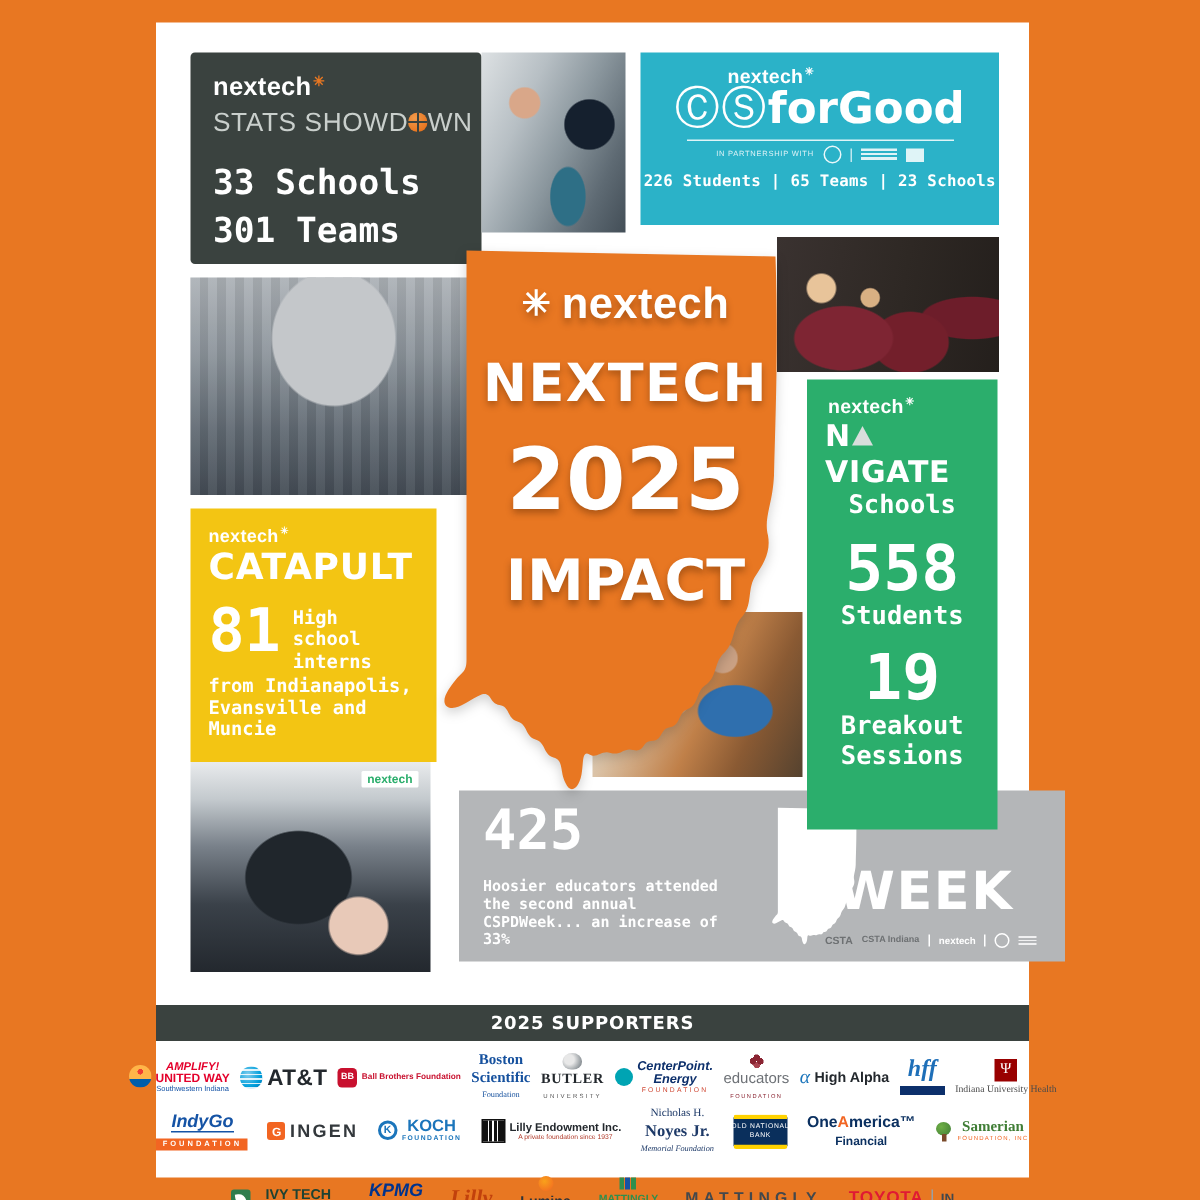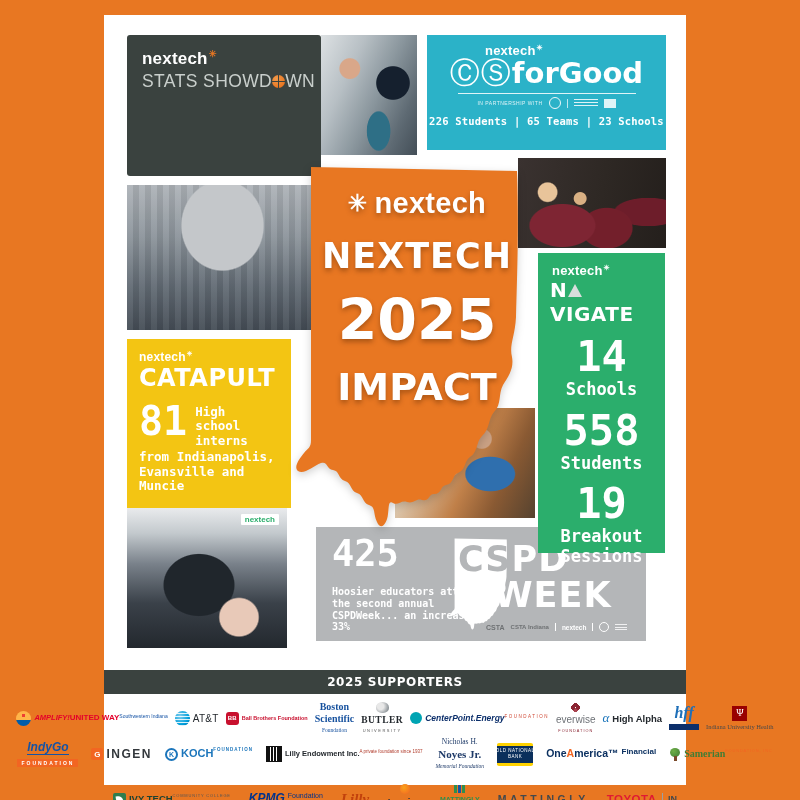--- a/index.html
+++ b/index.html
@@ -97,21 +97,21 @@
     linear-gradient(180deg,#e9ebed 0%,#c3c9cd 18%,#79818a 40%,#3a4149 68%,#23282e 100%)}
   #lab-sign{position:absolute;right:8px;top:6px;background:#fff;color:#2BAE6C;font-size:8px;
             font-weight:bold;padding:1px 4px;border-radius:1px}
   #tablet-photo{left:291px;top:393px;width:140px;height:110px;background:
     radial-gradient(circle at 62% 28%,#caa184 0 8%,transparent 9%),
     radial-gradient(ellipse at 68% 60%,#2f6fae 0 18%,transparent 19%),
     radial-gradient(circle at 40% 55%,#d9b59a 0 7%,transparent 8%),
     linear-gradient(115deg,#ece5da 0%,#ddc8ae 25%,#c08049 55%,#8a5a33 75%,#55422f 100%)}
 
   
-  #gray-block{position:absolute;left:212px;top:512px;width:330px;height:114px;background:#B4B6B8;
+  #gray-block{position:absolute;left:202px;top:512px;width:404px;height:114px;background:#B4B6B8;
               color:#fff;z-index:3;box-sizing:border-box;padding:8px 0 0 16px}
   #cspd-value{font-size:37px;line-height:1}
   #cspd-desc{font-size:10px;line-height:1.18;width:158px;margin-top:14px}
   #cspd-logo{position:absolute;right:12px;top:10px;width:186px;height:96px}
   #cspd-state{position:absolute;left:0;top:0;width:60px;height:94px}
   #cspd-l1{position:absolute;left:10px;top:2px;font-size:35px;letter-spacing:1px}
   #cspd-l1 .cs-gray{color:#B4B6B8}
   #cspd-l2{position:absolute;left:46px;top:38px;font-size:35px;letter-spacing:1px}
   #cspd-footer{position:absolute;left:38px;bottom:1px;display:flex;gap:6px;align-items:center}
   .csta{font-size:7px;font-weight:800;color:#6E7173}
@@ -126,32 +126,32 @@
   #supporters-bar{position:absolute;left:0;top:655px;width:582px;height:24px;background:#3A423F;
     color:#fff;display:flex;align-items:center;justify-content:center;font-size:12px;
     font-weight:800;letter-spacing:.6px;font-family:"DejaVu Sans",sans-serif}
   #logos{position:absolute;left:0;top:684px;width:582px}
   .lrow{display:flex;justify-content:center;align-items:center}
   #lrow1{gap:7px;margin-top:2px;height:34px}
   #lrow2{gap:13px;margin-top:4px;height:30px}
   #lrow3{gap:18px;margin-top:18px;height:24px}
   .logo{display:flex;align-items:center;gap:3px;white-space:nowrap}
   .col{display:flex;flex-direction:column;align-items:center;line-height:1.05}
-  .coll{display:flex;flex-direction:row;align-items:flex-start;line-height:1.05}
+  .coll{display:flex;flex-direction:column;align-items:center;line-height:1.05}
 
   .uw-icon{width:15px;height:15px;border-radius:50%;background:
     radial-gradient(circle at 50% 30%,#EF3E33 0 14%,transparent 15%),
     linear-gradient(180deg,#FFB549 62%,#005DAA 63%)}
   .a1{color:#E4002B;font-weight:800;font-size:7.5px;font-style:italic}
   .a2{color:#E4002B;font-weight:800;font-size:8px}
   .a3{color:#1553A5;font-size:5px}
   .att-globe{width:15px;height:15px;border-radius:50%;background:
     repeating-linear-gradient(180deg,rgba(255,255,255,0) 0 2px,rgba(255,255,255,.85) 2px 3px),
     radial-gradient(circle at 35% 35%,#7fcdee,#009FDB 60%,#0568a8)}
-  .l-att .t{font-size:10px;color:#23282d;font-weight:normal;letter-spacing:.3px}
+  .l-att .t{font-size:15px;color:#23282d;font-weight:bold;letter-spacing:.3px}
   .bb-icon{width:13px;height:13px;border-radius:3px;background:#C8102E;color:#fff;font-size:6px;
     font-weight:800;display:flex;align-items:center;justify-content:center}
   .l-ball .t{font-size:5.5px;font-weight:bold;color:#C8102E}
   .l-boston{font-family:"Liberation Serif",serif;color:#16519E}
   .l-boston .b1,.l-boston .b2{font-size:10px;font-weight:bold;line-height:.95}
   .l-boston .b3{font-size:5.5px;line-height:1.3}
   .bu-dog{width:13px;height:11px;border-radius:50% 50% 45% 45%;background:
     radial-gradient(circle at 35% 40%,#e8e8e8 0 30%,#9aa0a4 70%,#6b7176)}
   .l-butler .t1{font-size:9.5px;font-weight:800;color:#23282d;font-family:"Liberation Serif",serif;letter-spacing:.5px}
   .l-butler .t2{font-size:4px;letter-spacing:1.5px;color:#555}
@@ -229,20 +229,24 @@
 </style>
 </head>
 <body>
 
 <div class="stage">
   <div class="page">
 
     <div id="stats-block">
       <div id="stats-brand" class="nx"><span>nextech</span><span class="ast">✳</span></div>
       <div id="stats-title"><span>STATS SHOWD</span><span class="basketball"></span><span>WN</span></div>
+      <div id="stats-lines" class="mono">
+        <div>33 Schools</div>
+        <div>301 Teams</div>
+      </div>
     </div>
     <div id="stats-photo" class="abs"></div>
 
     <div id="teal-block">
       <span id="cs-brand" class="nx"><span>nextech</span><span class="ast">✳</span></span>
       <div id="cs-title"><span class="circ">ⒸⓈ</span><span>forGood</span></div>
       <div id="cs-rule"></div>
       <div id="cs-partner">
         <span class="plabel">IN PARTNERSHIP WITH</span>
         <span class="pseal"></span>
@@ -262,21 +266,20 @@
     <div id="indiana-text">
       <div id="in-brand"><span class="ast2">✳</span><span>nextech</span></div>
       <div id="in-l1" class="heavy">NEXTECH</div>
       <div id="in-l2" class="heavy">2025</div>
       <div id="in-l3" class="heavy">IMPACT</div>
     </div>
 
     <div id="navigate-block">
       <div id="nav-brand" class="nx"><span>nextech</span><span class="ast">✳</span></div>
       <div id="nav-title"><span>N</span><span class="nav-arrow"></span><span>VIGATE</span></div>
-      <div class="nav-val mono">14</div>
       <div class="nav-lab mono">Schools</div>
       <div class="nav-val mono">558</div>
       <div class="nav-lab mono">Students</div>
       <div class="nav-val mono">19</div>
       <div class="nav-lab mono" style="width:110px;margin:2px auto 0">Breakout Sessions</div>
     </div>
 
     <div id="catapult-block">
       <div id="cat-brand" class="nx"><span>nextech</span><span class="ast">✳</span></div>
       <div id="cat-title" class="heavy">CATAPULT</div>
@@ -292,21 +295,20 @@
     </div>
     <div id="tablet-photo" class="abs"></div>
 
     <div id="gray-block">
       <div id="cspd-value" class="mono">425</div>
       <div id="cspd-desc" class="mono">Hoosier educators attended the second annual CSPDWeek... an increase of 33%</div>
       <div id="cspd-logo">
         <svg id="cspd-state" viewBox="0 0 237 363">
           <path fill="#ffffff" d="M26 2 L232 6 C234 64 232 112 231 152 C230 172 224 180 227 192 C229 203 224 211 218 220 C213 229 217 239 209 247 C203 254 205 264 197 271 C191 277 193 287 185 292 C179 296 181 305 173 308 C167 310 169 319 161 320 C155 321 157 329 149 329 C143 329 145 337 137 335 C131 333 129 339 122 337 C116 335 113 341 108 338 C103 335 104 343 103 349 C102 359 96 366 92 357 C88 349 91 342 84 340 C77 338 79 330 72 328 C65 326 67 318 60 316 C53 314 55 306 48 305 C41 304 43 296 36 298 C28 301 19 310 13 306 C8 302 15 293 19 288 C23 283 26 283 26 275 Z"></path>
         </svg>
-        <div id="cspd-l1" class="heavy"><span class="cs-gray">CS</span><span>PD</span></div>
         <div id="cspd-l2" class="heavy">WEEK</div>
         <div id="cspd-footer">
           <span class="csta">CSTA</span>
           <span class="csta2">CSTA Indiana</span>
           <span class="fdiv"></span>
           <span class="fnx">nextech</span>
           <span class="fdiv"></span>
           <span class="fseal"></span>
           <span class="flines"></span>
         </div>
@@ -348,21 +350,21 @@
         <div class="logo l-cp">
           <span class="cp-dot"></span>
           <span class="coll">
               <span class="c1">CenterPoint.</span>
               <span class="c2">Energy</span>
               <span class="c3">FOUNDATION</span>
             </span>
         </div>
         <div class="logo l-ew col">
           <span class="ew-flower"></span>
-          <span class="t">everwise</span>
+          <span class="t">educators</span>
             <span class="f">FOUNDATION</span>
         </div>
         <div class="logo l-ha">
           <span class="alpha">α</span>
           <span class="t">High Alpha</span>
         </div>
         <div class="logo l-hff col">
           <span class="t">hff</span>
           <span class="hff-banner"></span>
         </div>

